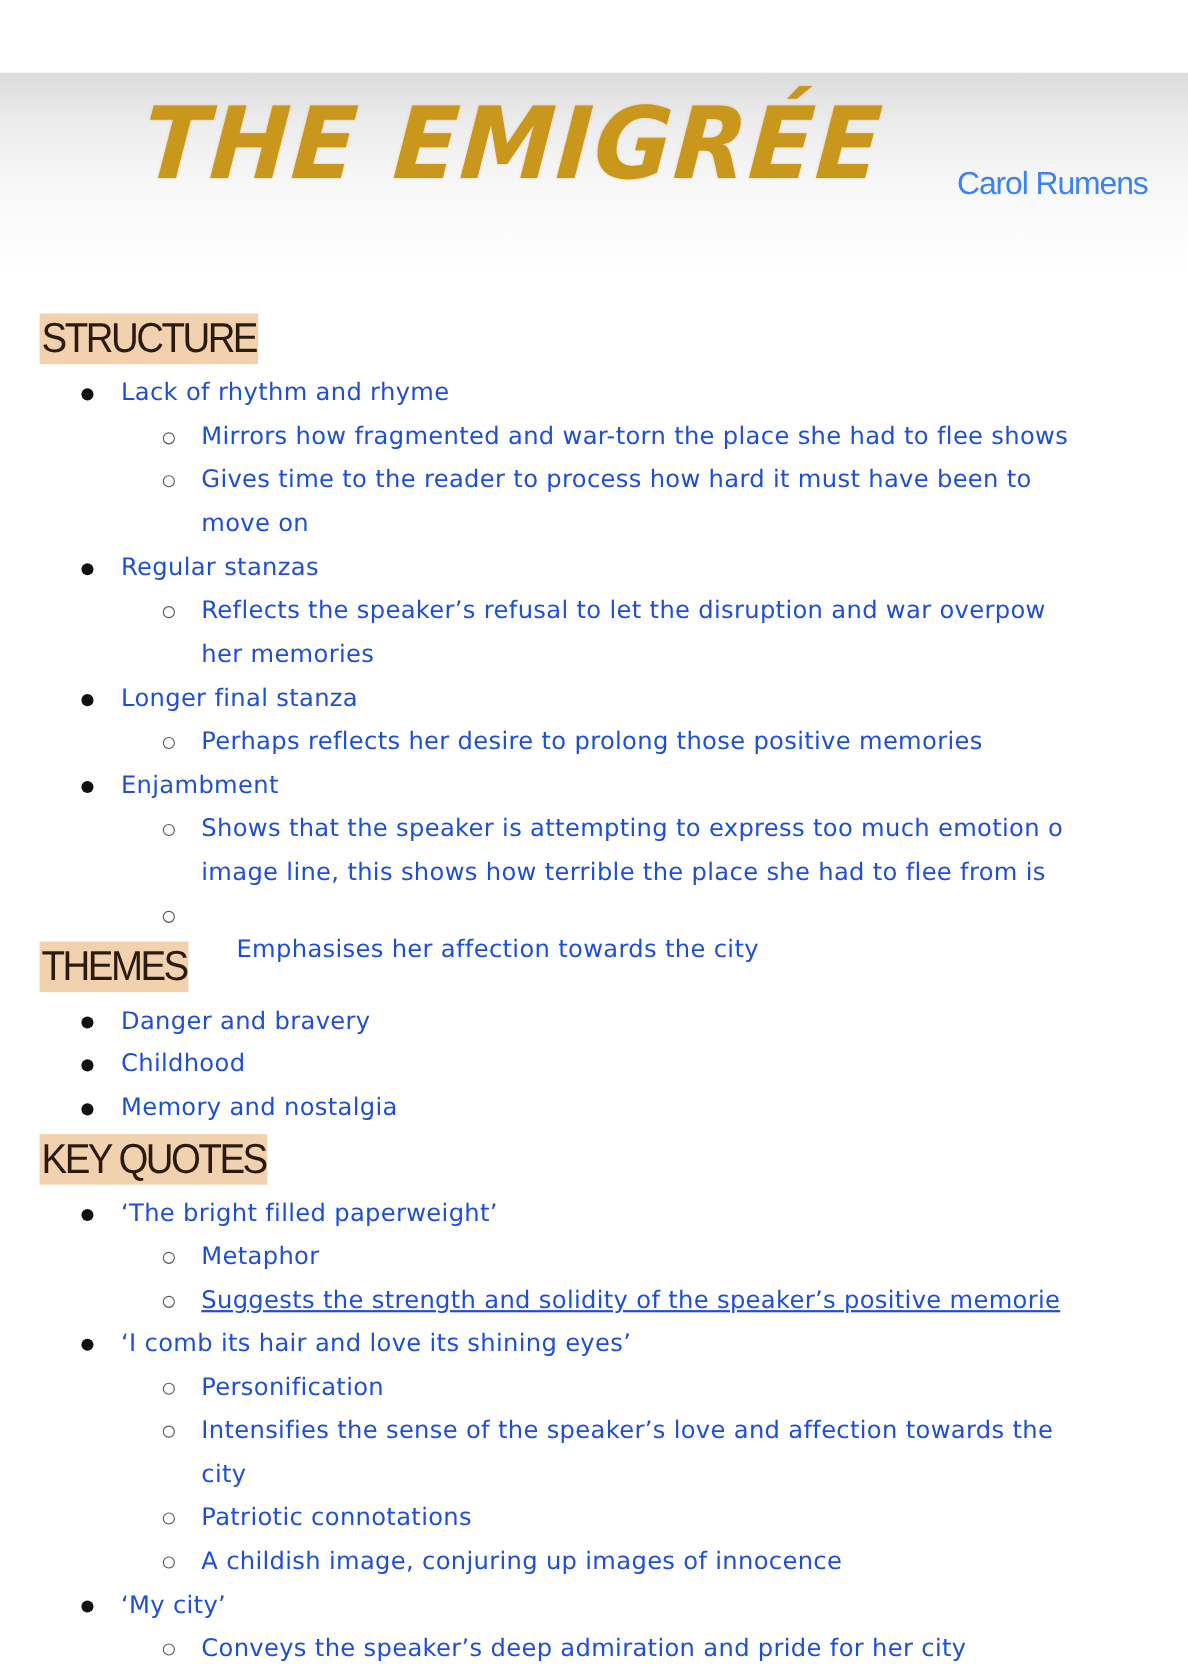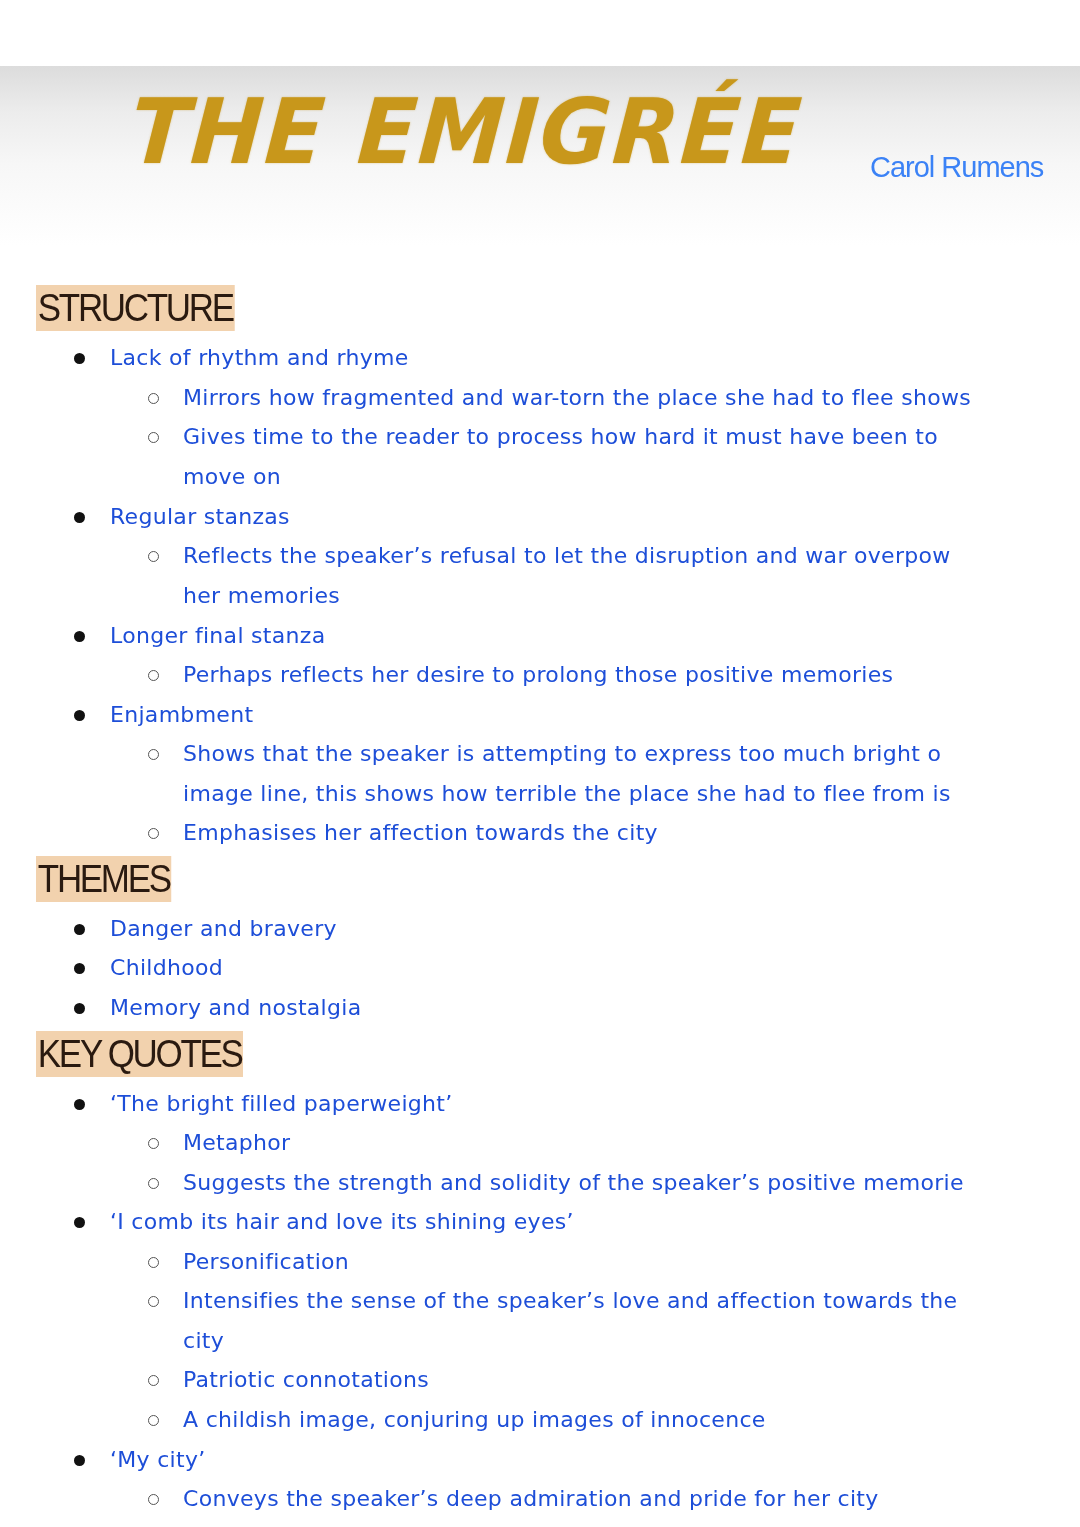--- a/index.html
+++ b/index.html
@@ -134,25 +134,25 @@
     <div class="bullet-disc" style="top:631px;"></div>
     <div class="line l1" style="top:620px;">Longer final stanza</div>
 
     <div class="bullet-circle" style="top:670px;"></div>
     <div class="line l2" style="top:659px;">Perhaps reflects her desire to prolong those positive memories</div>
 
     <div class="bullet-disc" style="top:710px;"></div>
     <div class="line l1" style="top:699px;">Enjambment</div>
 
     <div class="bullet-circle" style="top:749px;"></div>
-    <div class="line l2" style="top:738px;">Shows that the speaker is attempting to express too much bright o</div>
+    <div class="line l2" style="top:738px;">Shows that the speaker is attempting to express too much emotion o</div>
     <div class="line l2" style="top:778px;">image line, this shows how terrible the place she had to flee from is</div>
 
     <div class="bullet-circle" style="top:828px;"></div>
-    <div class="line l2" style="top:817px;">Emphasises her affection towards the city</div>
+    <div class="line l2" style="top:848px;margin-left:32px;">Emphasises her affection towards the city</div>
 
     <div class="heading" style="top:856px;">THEMES</div>
 
     <div class="bullet-disc" style="top:924px;"></div>
     <div class="line l1" style="top:913px;">Danger and bravery</div>
 
     <div class="bullet-disc" style="top:963px;"></div>
     <div class="line l1" style="top:952px;">Childhood</div>
 
     <div class="bullet-disc" style="top:1003px;"></div>
@@ -160,21 +160,21 @@
 
     <div class="heading" style="top:1031px;">KEY QUOTES</div>
 
     <div class="bullet-disc" style="top:1099px;"></div>
     <div class="line l1" style="top:1088px;">‘The bright filled paperweight’</div>
 
     <div class="bullet-circle" style="top:1138px;"></div>
     <div class="line l2" style="top:1127px;">Metaphor</div>
 
     <div class="bullet-circle" style="top:1178px;"></div>
-    <div class="line l2" style="top:1167px;">Suggests the strength and solidity of the speaker’s positive memorie</div>
+    <div class="line l2" style="top:1167px;text-decoration:underline;">Suggests the strength and solidity of the speaker’s positive memorie</div>
 
     <div class="bullet-disc" style="top:1217px;"></div>
     <div class="line l1" style="top:1206px;">‘I comb its hair and love its shining eyes’</div>
 
     <div class="bullet-circle" style="top:1257px;"></div>
     <div class="line l2" style="top:1246px;">Personification</div>
 
     <div class="bullet-circle" style="top:1296px;"></div>
     <div class="line l2" style="top:1285px;">Intensifies the sense of the speaker’s love and affection towards the</div>
     <div class="line l2" style="top:1325px;">city</div>

